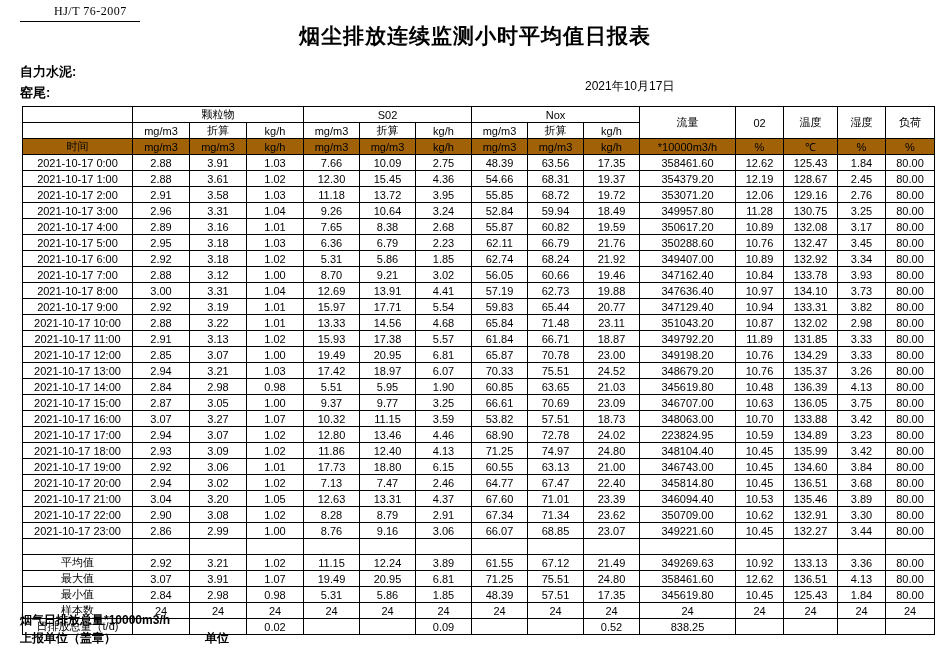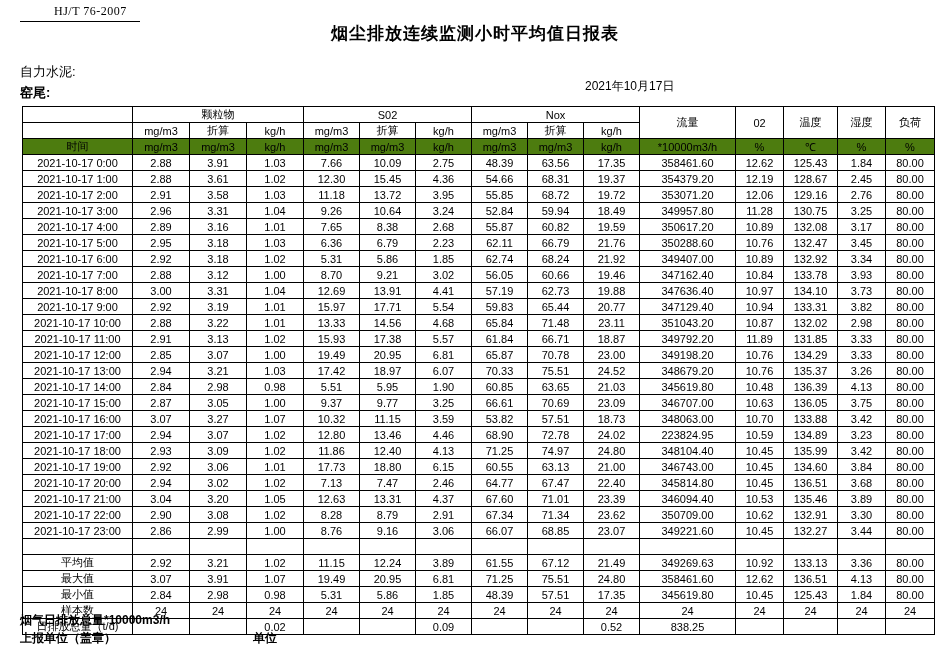--- a/index.html
+++ b/index.html
@@ -32,30 +32,30 @@
     width: 120px;
     height: 0;
     border-top: 1px solid #000;
   }
   .doc-title {
     position: absolute;
     left: 0;
     top: 22px;
     width: 950px;
     text-align: center;
-    font-size: 17px;
+    font-size: 21px;
     font-weight: bold;
     letter-spacing: 1px;
   }
   .company {
     position: absolute;
     left: 20px;
     top: 63px;
     font-size: 13px;
-    font-weight: normal;
+    font-weight: bold;
   }
   .unitline {
     position: absolute;
     left: 20px;
     top: 84px;
     font-size: 13px;
     font-weight: bold;
     text-align: right;
   }
   .report-date {
@@ -79,21 +79,21 @@
     height: 15px;
     padding: 0 2px;
     white-space: nowrap;
     overflow: hidden;
   }
   td.hdr-group {
     font-weight: normal;
     height: 16px;
   }
   td.time-label {
-    background: #4d7c0f;
+    background: #a16207;
   }
   td.time-cell {
     text-align: left;
     padding-left: 4px;
     font-size: 10.5px;
   }
   td.blank-row {
     height: 12px;
     border-left: 1px solid #000;
     border-right: 1px solid #000;
@@ -114,21 +114,20 @@
     font-size: 12px;
     font-weight: bold;
     font-family: Liberation Serif, serif;
   }
   .footer2b {
     position: absolute;
     left: 205px;
     top: 630px;
     font-size: 12px;
     font-weight: bold;
-    margin-left: 48px;
   }
 </style>
 </head>
 <body>
 
 <div class="std-code">HJ/T  76-2007</div>
 <div class="rule"></div>
 <div class="doc-title">烟尘排放连续监测小时平均值日报表</div>
 <div class="company">自力水泥:</div>
 <div class="unitline">窑尾:</div>

